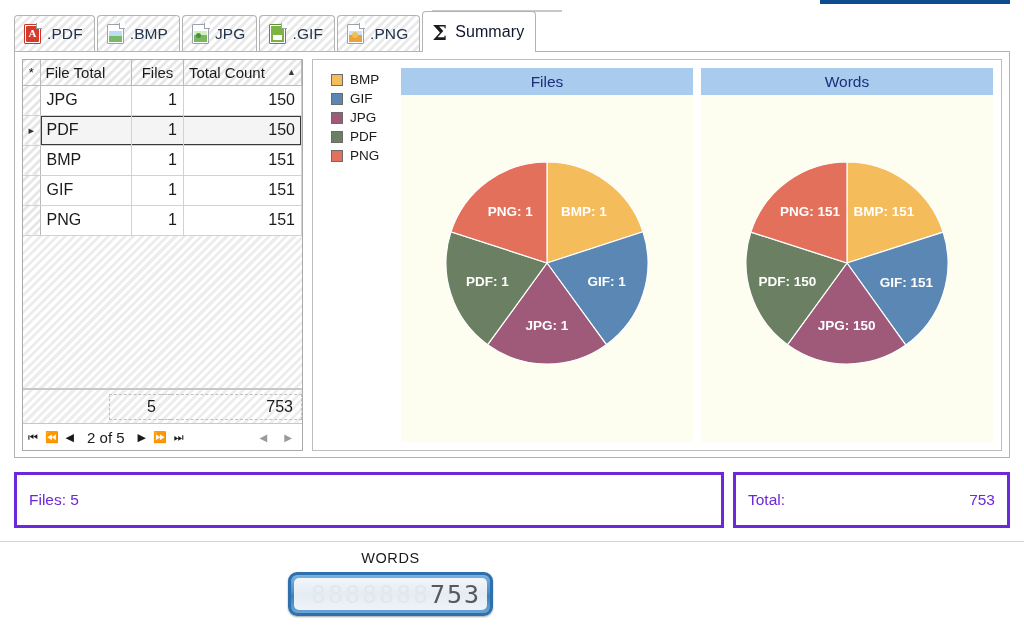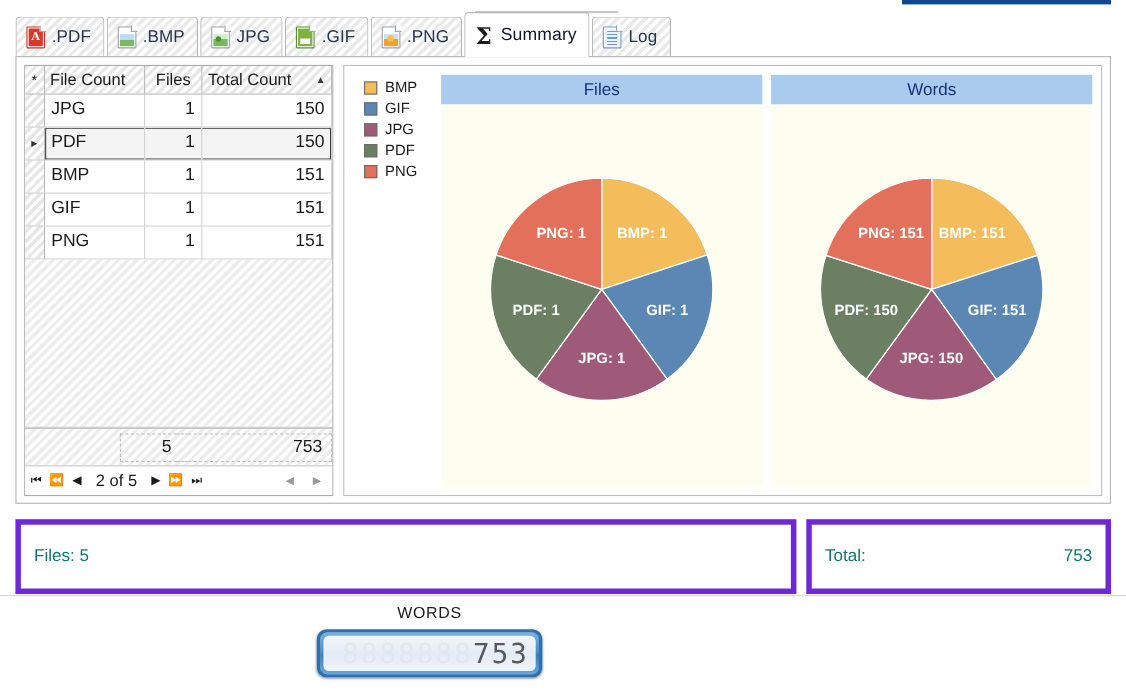--- a/index.html
+++ b/index.html
@@ -190,22 +190,22 @@
     height: 27px; background: #a8cbee; color: #1b2f7a; font-size: 15.5px;
     display: flex; align-items: center; justify-content: center;
   }
   .chart-plot { flex: 1 1 auto; position: relative; background: #fdfdf0; }
   .chart-plot svg { position: absolute; left: 50%; top: 50%; transform: translate(-50%, -50%); }
   .slice-label { font-family: "Liberation Sans", sans-serif; font-size: 13.5px; font-weight: bold; fill: #ffffff; }
 
   
   .status-row { position: absolute; left: 14px; top: 472px; width: 996px; height: 56px; display: flex; gap: 9px; }
   .status-box {
-    border: 5px solid #6d28d9; background: #ffffff; height: 68px;
-    display: flex; align-items: center; padding: 0 12px; font-size: 15.5px; color: #0f766e;
+    border: 3px solid #6d28d9; background: #ffffff; height: 56px;
+    display: flex; align-items: center; padding: 0 12px; font-size: 15.5px; color: #6d28d9;
   }
   .status-box.files { width: 710px; }
   .status-box.total { flex: 1 1 auto; justify-content: space-between; }
   .status-value { }
 
   .hr-sep { position: absolute; left: 0; top: 541px; width: 1024px; height: 1px; background: #d5d5d5; }
 
   
   .led-wrap { position: absolute; left: 288px; top: 550px; width: 205px; text-align: center; }
   .led-caption { font-size: 14.5px; color: #1a1a1a; letter-spacing: 0.6px; margin-bottom: 6px; }
@@ -287,39 +287,30 @@
           <span class="fold"></span>
       </span>
       <span class="tab-label">.PNG</span>
     </div>
 
     <div class="tab active">
       <span class="sigma">Σ</span>
       <span class="tab-label">Summary</span>
     </div>
 
-    <div class="tab">
-      <span class="ficon log">
-        <span class="page"></span>
-          <span class="inner"></span>
-          <span class="lines"></span>
-          <span class="fold"></span>
-      </span>
-      <span class="tab-label">Log</span>
-    </div>
   </div>
 
   <div class="page-body">
 
     <div class="grid-wrap">
       <table class="grid">
         <thead>
           <tr>
             <th class="rowhdr">*</th>
-            <th class="c-type">File Count</th>
+            <th class="c-type">File Total</th>
             <th class="c-files">Files</th>
             <th class="c-total">
               <span class="thinner">
                 <span>Total Count</span>
                 <span class="sort-arrow">▲</span>
               </span>
             </th>
           </tr>
         </thead>
         <tbody>

